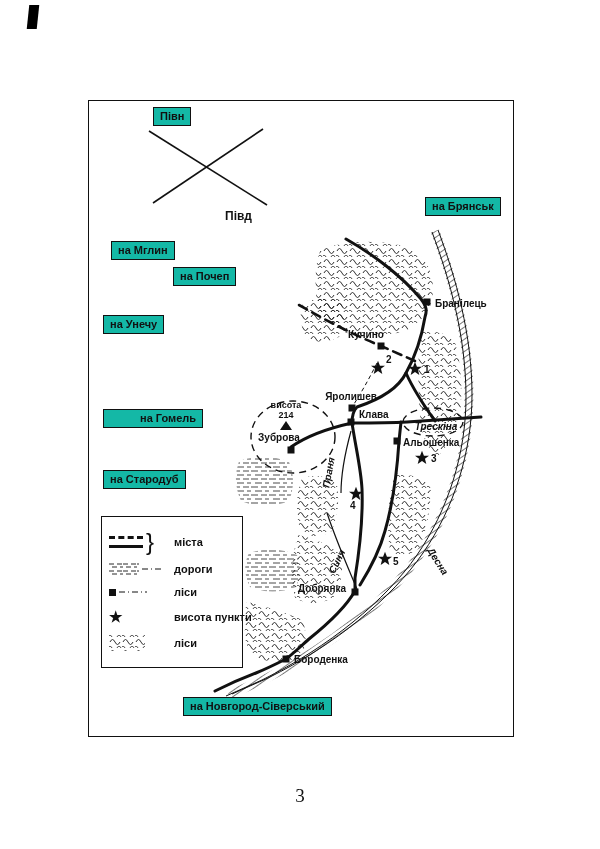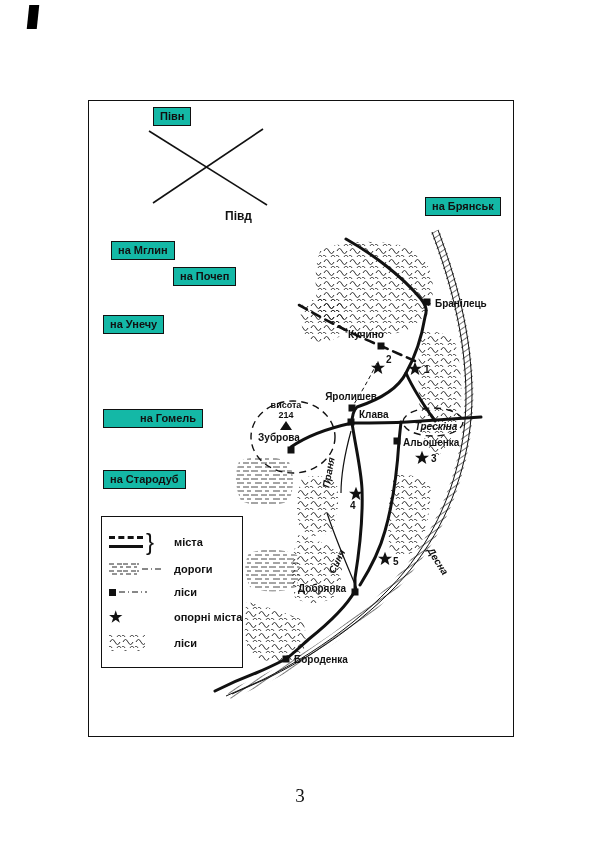--- a/index.html
+++ b/index.html
@@ -154,20 +154,21 @@
 
     <div class="lbl" style="left:64px;top:6px;">Півн</div>
     <div class="plain" style="left:136px;top:108px;">Півд</div>
 
     <div class="lbl" style="left:336px;top:96px;text-align:center;">на Брянськ</div>
     <div class="lbl" style="left:14px;top:140px;margin-left:8px;">на Мглин</div>
     <div class="lbl" style="left:84px;top:166px;">на Почеп</div>
     <div class="lbl" style="left:14px;top:214px;">на Унечу</div>
     <div class="lbl" style="left:14px;top:308px;padding-left:36px;">на Гомель</div>
     <div class="lbl" style="left:14px;top:369px;">на Стародуб</div>
+    <div class="lbl" style="left:94px;top:596px;">на Новгород-Сіверський</div>
 
     <div class="legend">
       <div class="lrow">
         <span class="sym">
           <span class="roadcol">
             <span class="roadD"></span>
             <span class="roadS"></span>
           </span>
           <span class="brace">}</span>
         </span>
@@ -195,21 +196,21 @@
           <svg width="28" height="6">
             <line x1="0" y1="3" x2="28" y2="3" stroke="#111" stroke-dasharray="6,3,1,3"></line>
           </svg>
         </span>
         <span>ліси</span>
       </div>
       <div class="lrow">
         <span class="sym">
           <span class="star-g">★</span>
         </span>
-        <span>опорні міста</span>
+        <span>висота пункти</span>
       </div>
       <div class="lrow">
         <span class="sym">
           <svg width="36" height="16">
             <defs>
                 <pattern id="pForestL" width="13" height="11" patternUnits="userSpaceOnUse">
               <path d="M1,7 q2.5,-5 5,0 q2.5,5 5,0" fill="none" stroke="#1a1a1a" stroke-width="0.9"></path>
               <path d="M-1,2 q2,-4 4,0 M8,2 q2,-4 4,0" fill="none" stroke="#1a1a1a" stroke-width="0.8"></path>
             </pattern>
               </defs>

